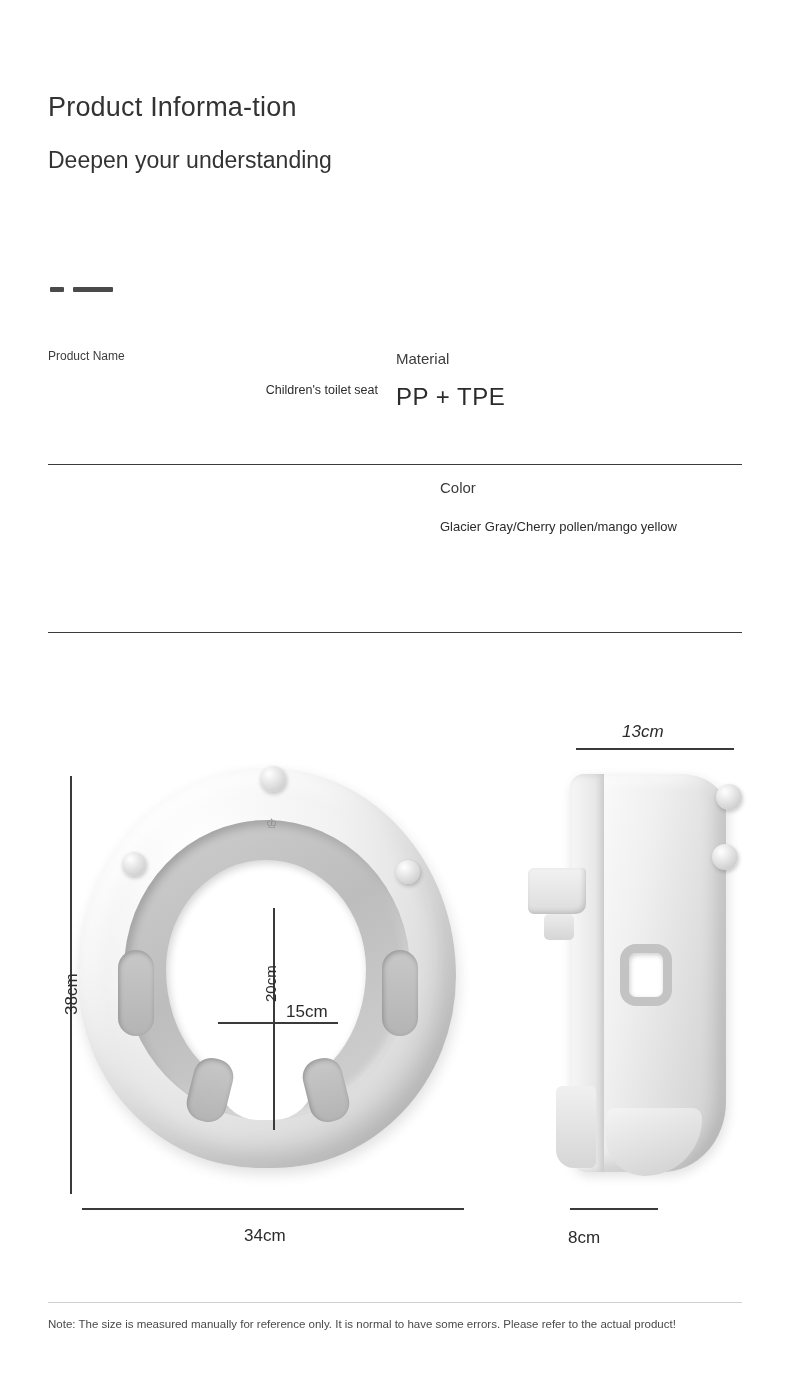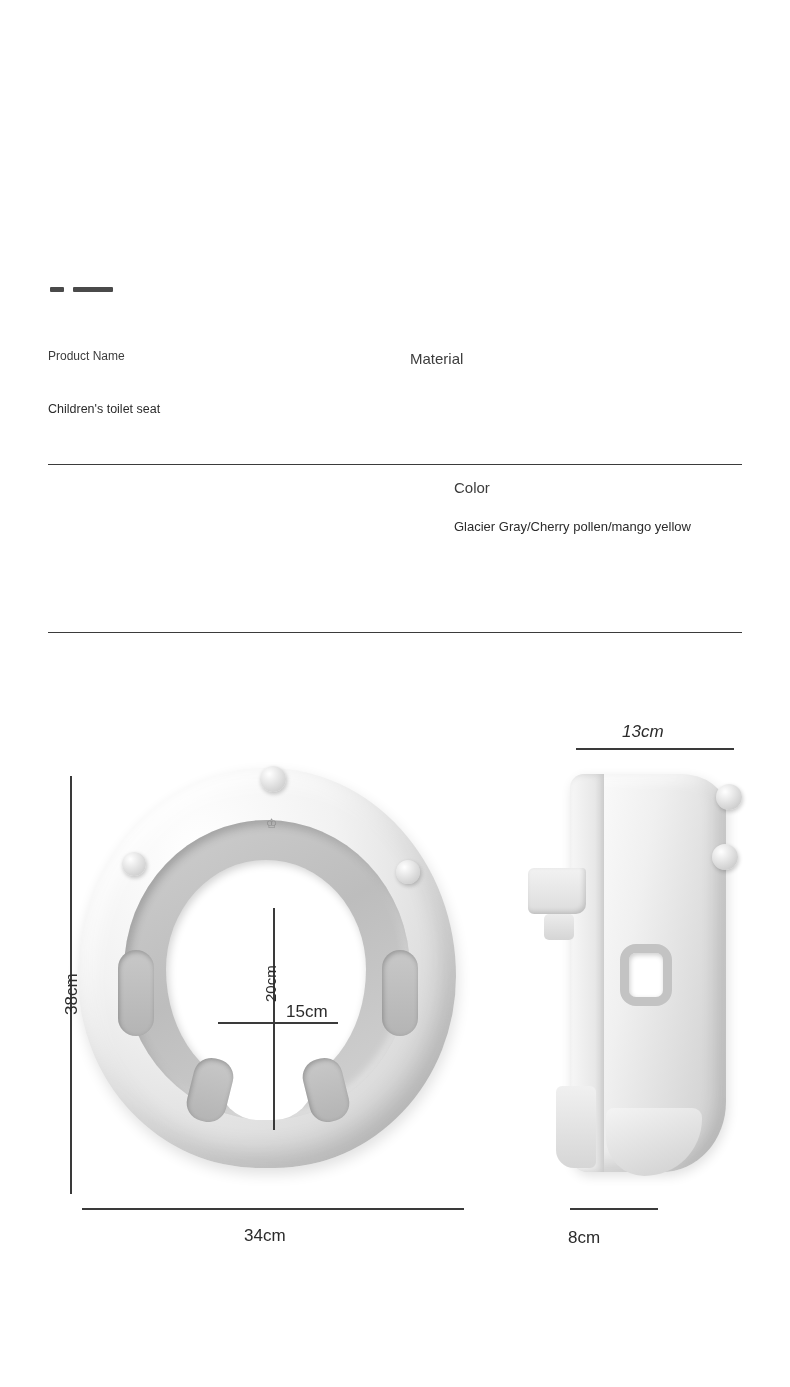--- a/index.html
+++ b/index.html
@@ -70,39 +70,40 @@
     position: relative;
     height: 115px;
   }
   .spec-row .rule {
     position: absolute;
     left: 0; right: 0; bottom: 0;
     height: 1px;
     background: #3b3b3b;
   }
   .cell-left { position: absolute; left: 0; top: 0; width: 330px; }
-  .cell-right { position: absolute; left: 362px; top: 0; width: 352px; }
+  .cell-right { position: absolute; left: 348px; top: 0; width: 352px; }
 
   .lbl-small {
     font-size: 12px;
     line-height: 13px;
     color: #3c3c3c;
     font-weight: 400;
   }
   .lbl-med {
     font-size: 15px;
     line-height: 18px;
     color: #3c3c3c;
     font-weight: 400;
   }
   .val-small {
-    margin-top: 39px;
+    margin-top: 20px;
     font-size: 12.5px;
     line-height: 15px;
     color: #2b2b2b;
+    text-align: right;
   }
   .val-med {
     margin-top: 22px;
     font-size: 13px;
     line-height: 16px;
     color: #2b2b2b;
   }
   .val-big {
     margin-top: 14px;
     font-size: 24px;
@@ -297,36 +298,39 @@
     height: 1px;
     background: #cfcfcf;
   }
 </style>
 </head>
 <body>
 
 <div class="page">
 
   <div class="header">
+    <div class="title">Product Informa-tion</div>
+    <div class="subtitle">Deepen your understanding</div>
   </div>
 
   <div class="dashes">
     <div class="dash-short"></div>
     <div class="dash-long"></div>
   </div>
 
   <div class="spec-block" style="top:350px;">
 
     <div class="spec-row">
       <div class="cell-left">
         <div class="lbl-small">Product Name</div>
         <div class="val-small">Children's toilet seat</div>
       </div>
       <div class="cell-right">
         <div class="lbl-med">Material</div>
+        <div class="val-big">PP + TPE</div>
       </div>
       <div class="rule"></div>
     </div>
 
     <div class="spec-row" style="height:168px;">
       <div class="cell-right" style="top:14px;margin-left:44px;">
         <div class="lbl-med">Color</div>
         <div class="val-med">Glacier Gray/Cherry pollen/mango yellow</div>
       </div>
       <div class="rule"></div>
@@ -374,14 +378,18 @@
       <div class="side-tail"></div>
     </div>
 
     <div class="dim-line" style="left:576px; top:58px; width:158px; height:1.5px;"></div>
     <div class="dim-text" style="left:622px; top:32px;font-style:italic;">13cm</div>
 
     <div class="dim-line" style="left:570px; top:518px; width:88px; height:1.5px;"></div>
     <div class="dim-text" style="left:568px; top:538px;">8cm</div>
   </div>
 
+  <div class="note">
+    <div class="rule-top"></div>
+    <span>Note: The size is measured manually for reference only. It is normal to have some errors. Please refer to the actual product!</span>
+  </div>
 
 </div>
 
 </body></html>

